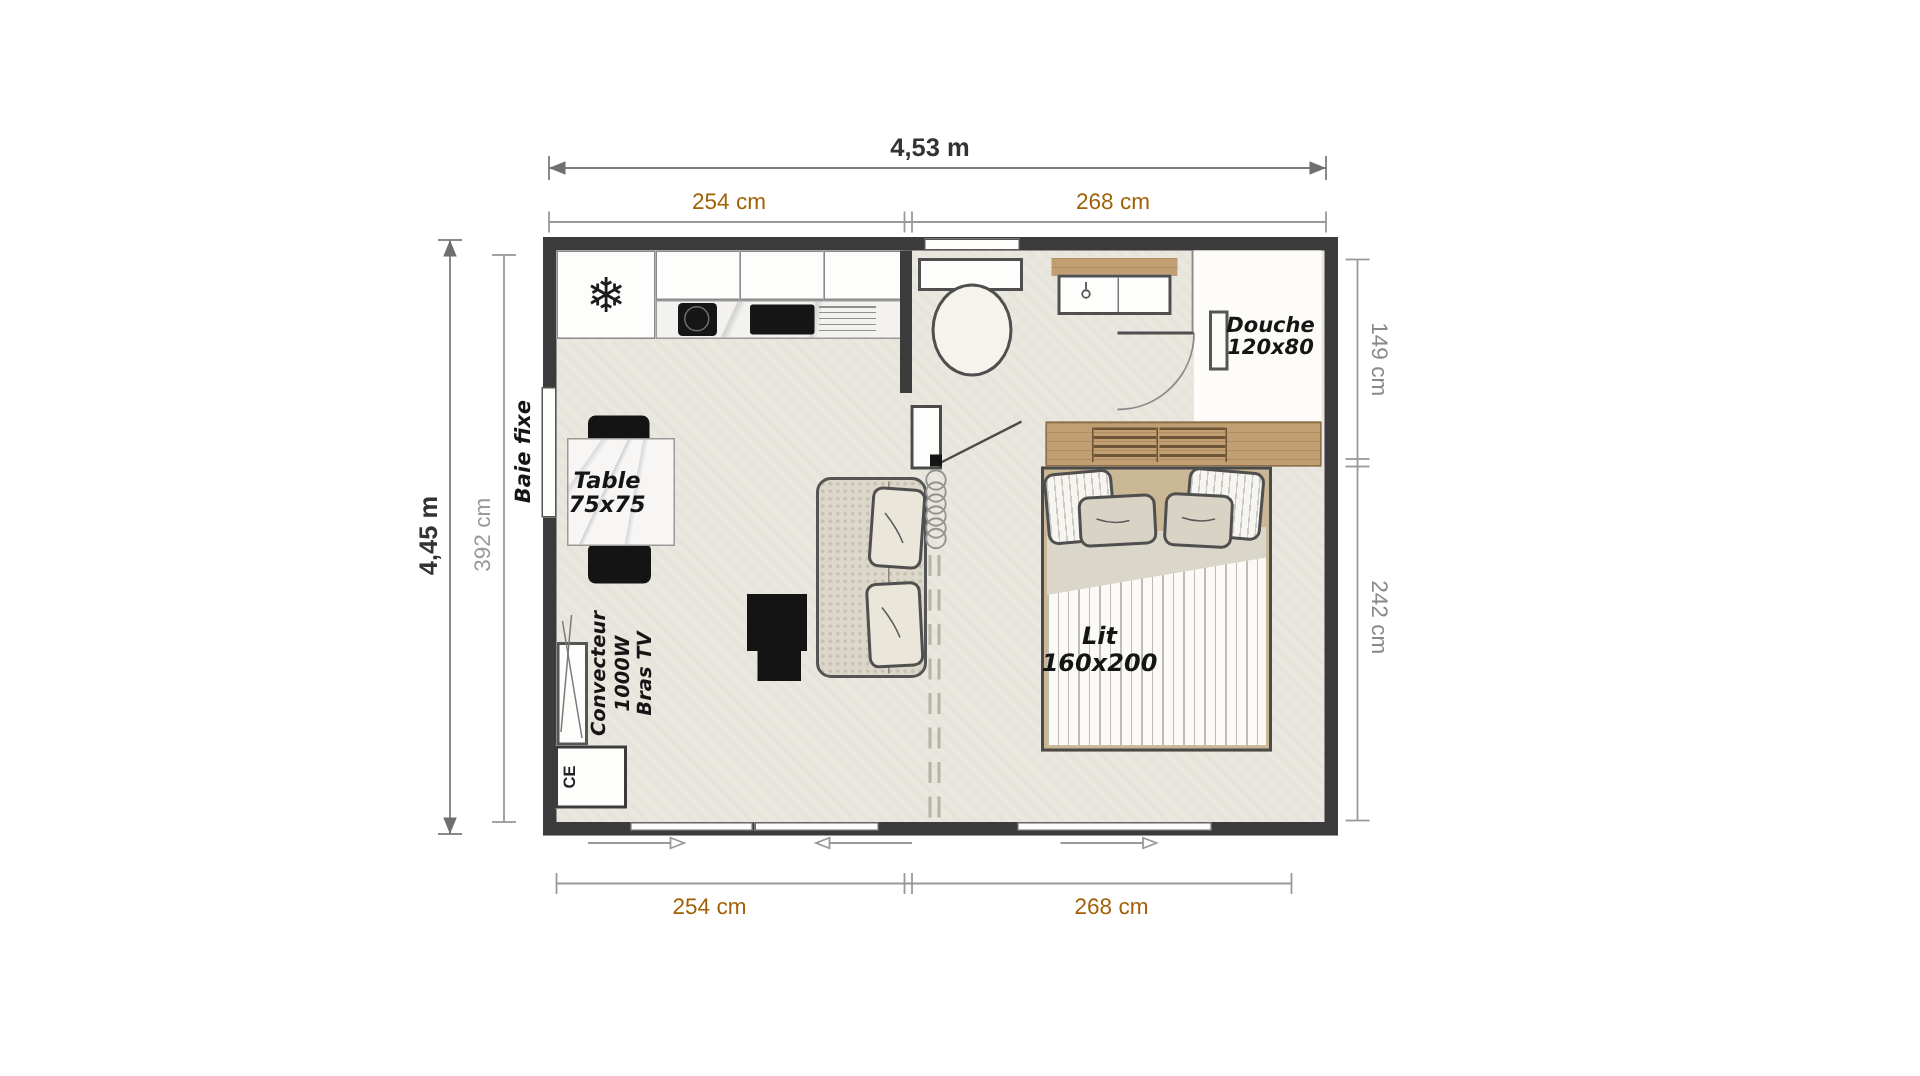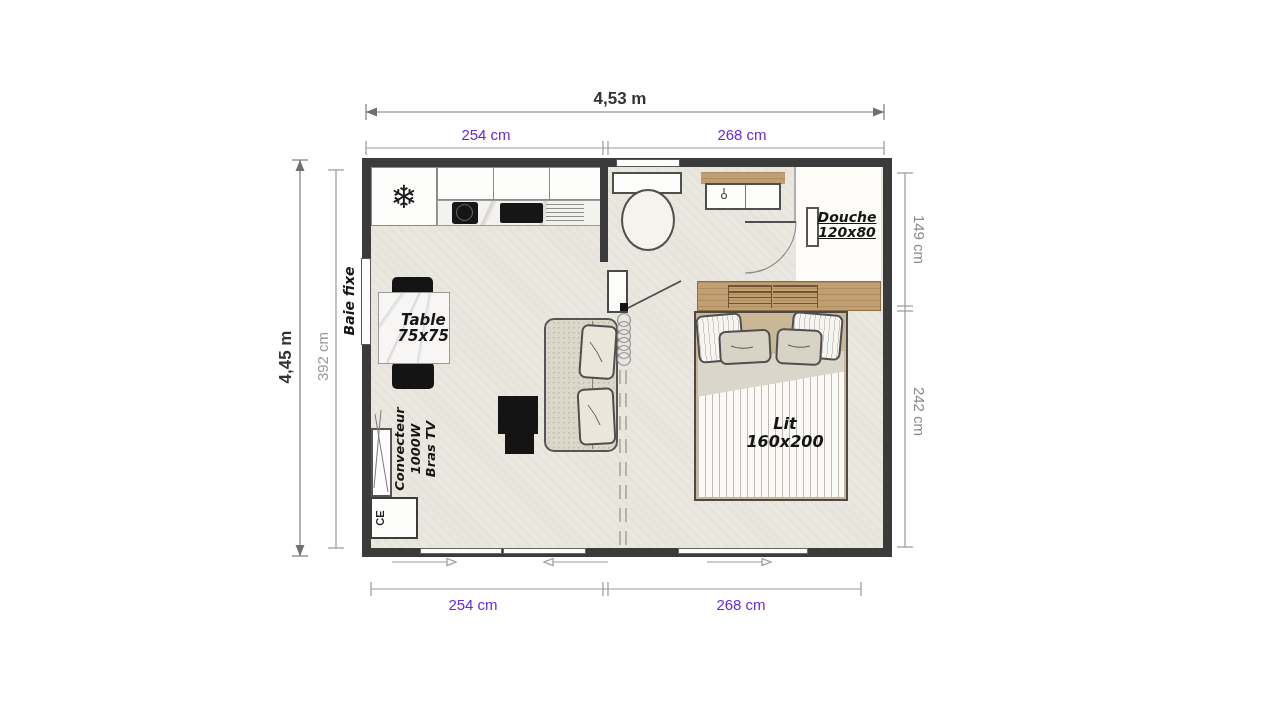--- a/index.html
+++ b/index.html
@@ -1,19 +1,19 @@
 <!DOCTYPE html>
 <html><head>
 <meta charset="utf-8">
 <style>
   html,body{margin:0;padding:0;background:#fff;}
   #stage{position:relative;width:1280px;height:717px;background:#ffffff;overflow:hidden;
          font-family:"Liberation Sans", sans-serif;}
   .abs{position:absolute;}
-  .dim{color:#6d28d9;font-size:15px;text-align:center;white-space:nowrap;}
+  .dim{color:#a16207;font-size:15px;text-align:center;white-space:nowrap;}
   .dim-bold{color:#333;font-size:17px;font-weight:bold;text-align:center;white-space:nowrap;}
   .hand{font-family:"DejaVu Sans", sans-serif;font-style:italic;font-weight:600;color:#151515;
         text-align:center;line-height:1.1;white-space:nowrap;}
   .rot-ccw{transform:rotate(-90deg);}
   .rot-cw{transform:rotate(90deg);}
   .white-box{background:#fdfdfb;border:1px solid #8a8a8a;box-sizing:border-box;}
   .blackpiece{background:#141414;border-radius:5px;}
   .wood{background:#c19f73;background-image:repeating-linear-gradient(180deg, rgba(90,60,20,.18) 0 1px, transparent 1px 6px);}
   .pillow{box-sizing:border-box;border:2px solid #4f4f4f;border-radius:7px;}
   .pillow-white{background:#f7f5f0;background-image:repeating-linear-gradient(90deg, rgba(120,120,120,.35) 0 1px, transparent 1px 5px);}
@@ -50,21 +50,21 @@
 
   <div class="abs white-box" style="left:612px;top:172px;width:70px;height:22px;border:2px solid #4f4f4f;"></div>
   <div class="abs" style="left:621px;top:189px;width:54px;height:62px;border:2px solid #4f4f4f;border-radius:50%;
               background:#f5f3ec;box-sizing:border-box;"></div>
   <div class="abs wood" style="left:701px;top:172px;width:84px;height:12px;"></div>
   <div class="abs white-box" style="left:705px;top:183px;width:76px;height:27px;border:2px solid #4f4f4f;">
     <div class="abs" style="left:38px;top:0;width:1px;height:23px;background:#7a7a7a;"></div>
   </div>
   <div class="abs" style="left:796px;top:167px;width:85px;height:114px;background:#fdfcf8;"></div>
   <div class="abs" style="left:806px;top:207px;width:13px;height:40px;border:2px solid #555;box-sizing:border-box;background:transparent;"></div>
-  <div class="abs hand" style="left:814px;top:210px;width:66px;font-size:14px;text-decoration:underline;">
+  <div class="abs hand" style="left:814px;top:210px;width:66px;font-size:14px;">
     <div>Douche</div>
     <div>120x80</div>
   </div>
 
   <div class="abs white-box" style="left:607px;top:270px;width:21px;height:43px;border:2px solid #4a4a4a;"></div>
 
   <div class="abs wood" style="left:697px;top:281px;width:184px;height:30px;border:1px solid #8a6f48;box-sizing:border-box;">
     <div class="abs" style="left:30px;top:3px;width:42px;height:23px;border-left:1.5px solid #6b5432;border-right:1.5px solid #6b5432;
                 background-image:repeating-linear-gradient(180deg, rgba(40,25,5,.55) 0 1.5px, transparent 1.5px 6px);"></div>
     <div class="abs" style="left:75px;top:3px;width:44px;height:23px;border-right:1.5px solid #6b5432;
@@ -76,33 +76,33 @@
     <div class="abs" style="left:2px;right:2px;top:38px;height:60px;background:#dad6ca;
                 clip-path:polygon(0 10%, 100% 0, 100% 45%, 0 85%);"></div>
     <div class="abs" style="left:2px;right:2px;bottom:2px;height:132px;background:#fbfaf6;
                 background-image:repeating-linear-gradient(90deg, rgba(130,127,118,.5) 0 1px, transparent 1px 7px);
                 clip-path:polygon(0 24%, 100% 5%, 100% 100%, 0 100%);"></div>
   </div>
   <div class="abs pillow pillow-white" style="left:697px;top:314px;width:46px;height:48px;transform:rotate(-5deg);"></div>
   <div class="abs pillow pillow-white" style="left:791px;top:313px;width:51px;height:46px;transform:rotate(5deg);"></div>
   <div class="abs pillow pillow-gray" style="left:719px;top:330px;width:52px;height:34px;transform:rotate(-3deg);"></div>
   <div class="abs pillow pillow-gray" style="left:776px;top:329px;width:46px;height:36px;transform:rotate(3deg);"></div>
-  <div class="abs hand" style="left:740px;top:415px;width:90px;font-size:16px;">
+  <div class="abs hand" style="left:688px;top:415px;width:90px;font-size:16px;">
     <div>Lit</div>
     <div>160x200</div>
   </div>
 
   <div class="abs blackpiece" style="left:392px;top:277px;width:41px;height:22px;"></div>
   <div class="abs blackpiece" style="left:392px;top:362px;width:42px;height:27px;"></div>
   <div class="abs" style="left:378px;top:292px;width:72px;height:72px;box-sizing:border-box;border:1px solid #9a9a9a;
               background:#f7f6f4;
               background-image:linear-gradient(115deg, transparent 38%, rgba(175,175,182,.5) 39%, transparent 42%),
                                linear-gradient(125deg, transparent 18%, rgba(185,185,192,.45) 19%, transparent 23%),
                                linear-gradient(100deg, transparent 60%, rgba(175,175,182,.4) 61%, transparent 65%);
-              display:flex;align-items:center;justify-content:flex-end;">
+              display:flex;align-items:center;justify-content:flex-start;">
     <div class="hand" style="font-size:15px;">
       <div>Table</div>
       <div>75x75</div>
     </div>
   </div>
 
   <div class="abs" style="left:498px;top:396px;width:40px;height:38px;background:#141414;"></div>
   <div class="abs" style="left:505px;top:434px;width:29px;height:20px;background:#141414;"></div>
 
   <div class="abs" style="left:544px;top:318px;width:74px;height:134px;box-sizing:border-box;border:2px solid #555;

